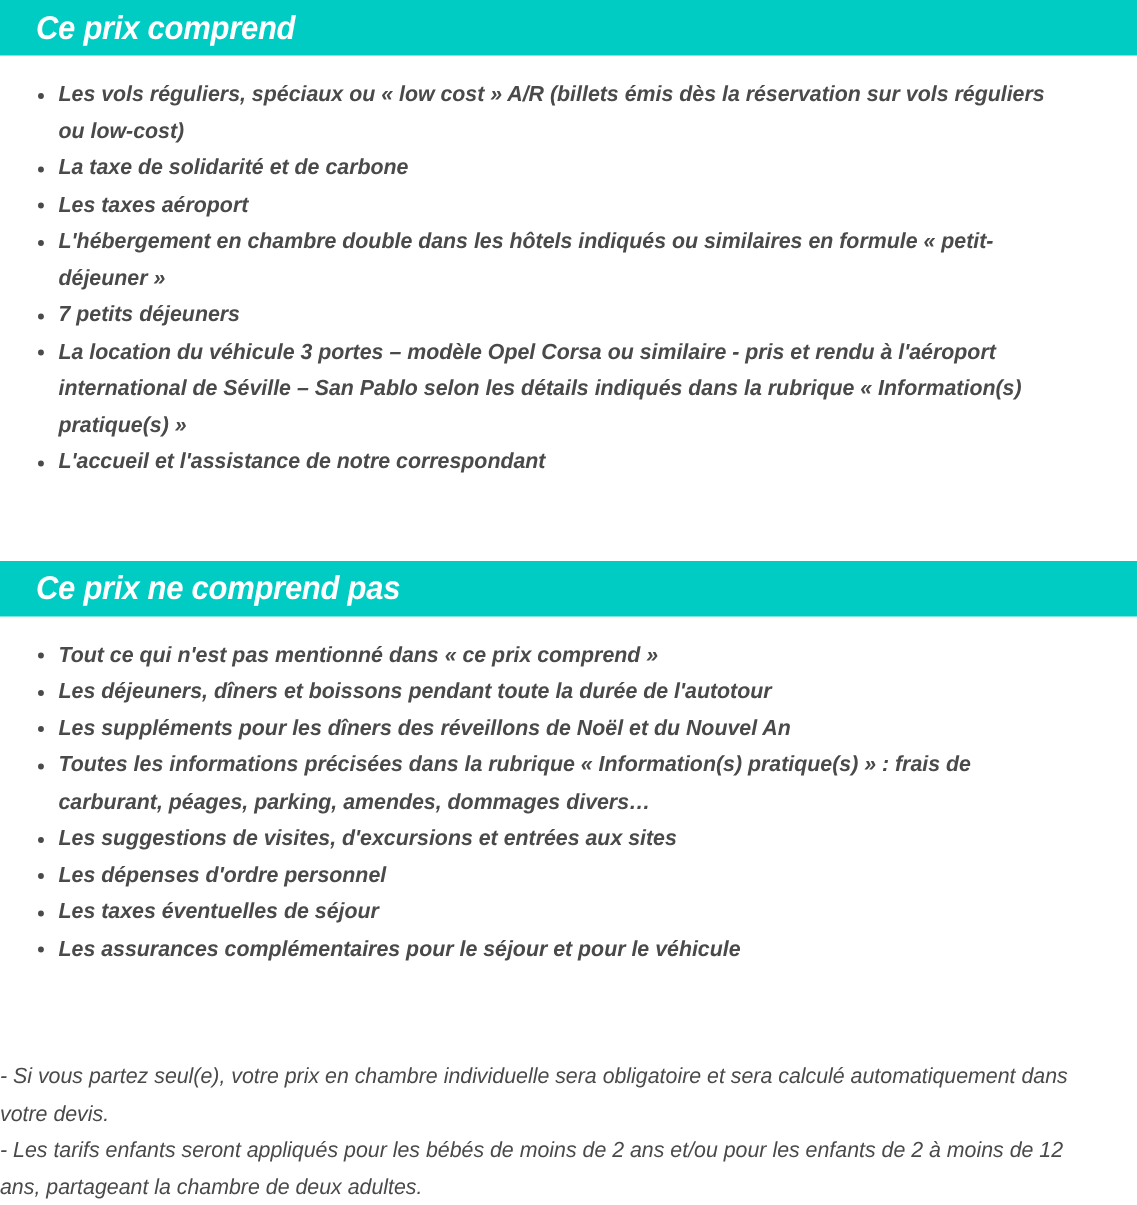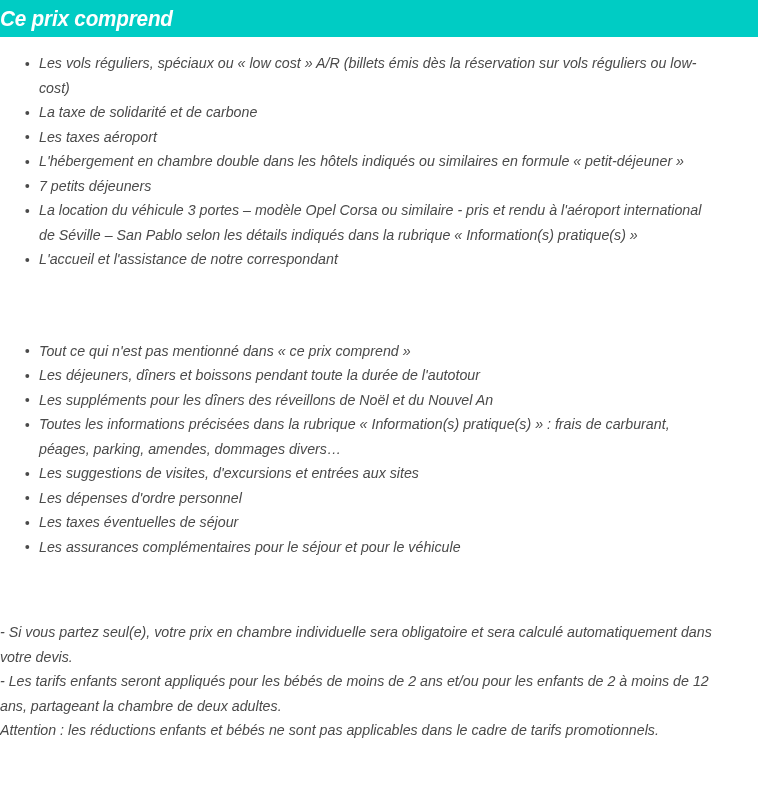--- a/index.html
+++ b/index.html
@@ -20,39 +20,40 @@
     position: relative;
     overflow: hidden;
   }
 
   
   .section-bar {
     background: #00ccc4;
     height: 37px;
     display: flex;
     align-items: center;
-    padding: 0 0;
+    padding: 0 24px;
     box-sizing: border-box;
   }
   .section-bar-title {
     color: #ffffff;
     font-family: "Liberation Sans", sans-serif;
     font-style: italic;
     font-weight: bold;
     font-size: 22px;
     line-height: 24px;
     letter-spacing: -0.2px;
     transform: scaleX(0.94);
     transform-origin: left center;
     white-space: nowrap;
   }
 
   
   .section-body {
     padding: 0;
+    font-weight: bold;
   }
   ul.bullet-list {
     list-style: none;
     margin: 0;
     padding: 0;
   }
   ul.bullet-list > li {
     position: relative;
     padding-left: 40px;
     padding-right: 30px;
@@ -110,20 +111,23 @@
         <li>7 petits déjeuners</li>
         <li>La location du véhicule 3 portes – modèle Opel Corsa ou similaire - pris et rendu à l'aéroport international de Séville – San Pablo selon les détails indiqués dans la rubrique « Information(s) pratique(s) »</li>
         <li>L'accueil et l'assistance de notre correspondant</li>
       </ul>
     </div>
   </div>
 
   <div class="section-gap-1"></div>
 
   <div class="section">
+    <div class="section-bar">
+      <span class="section-bar-title">Ce prix ne comprend pas</span>
+    </div>
     <div class="after-bar-gap"></div>
     <div class="section-body">
       <ul class="bullet-list">
         <li>Tout ce qui n'est pas mentionné dans « ce prix comprend »</li>
         <li>Les déjeuners, dîners et boissons pendant toute la durée de l'autotour</li>
         <li>Les suppléments pour les dîners des réveillons de Noël et du Nouvel An</li>
         <li>Toutes les informations précisées dans la rubrique « Information(s) pratique(s) » : frais de carburant, péages, parking, amendes, dommages divers…</li>
         <li>Les suggestions de visites, d'excursions et entrées aux sites</li>
         <li>Les dépenses d'ordre personnel</li>
         <li>Les taxes éventuelles de séjour</li>

